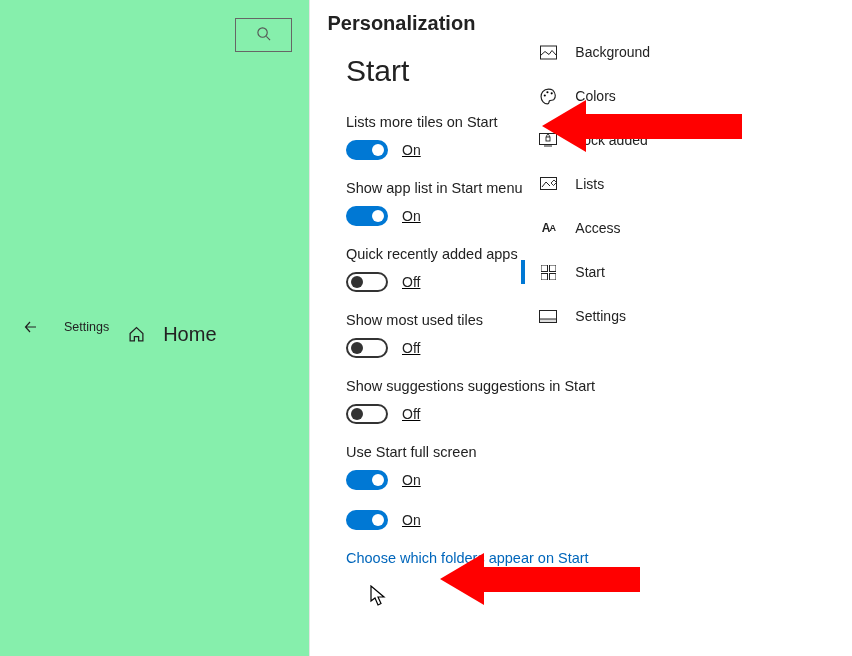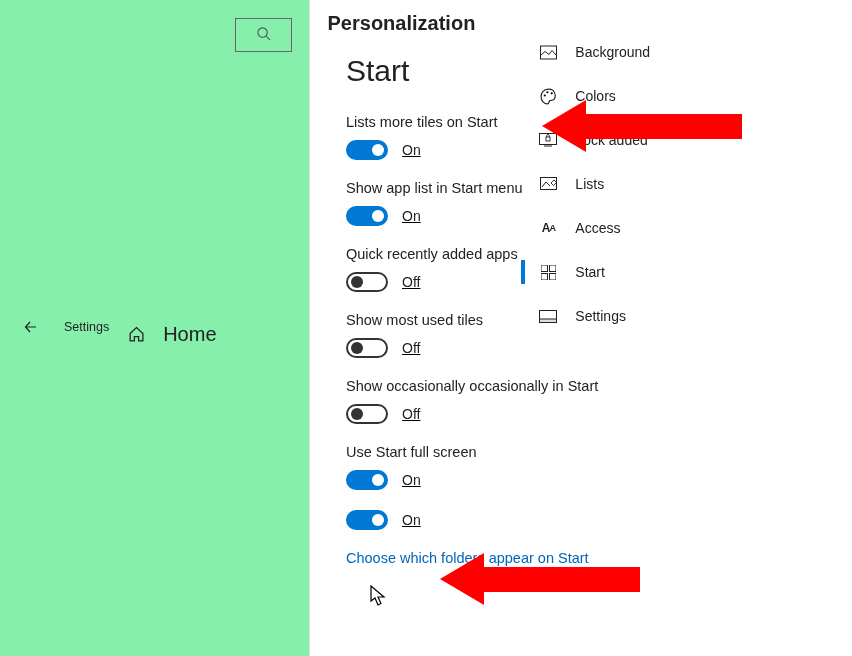--- a/index.html
+++ b/index.html
@@ -301,21 +301,21 @@
     <div class="setting-label">Show most used tiles</div>
     <div class="toggle-row">
       <div class="toggle off">
           <div class="knob"></div>
         </div>
       <span class="toggle-text">Off</span>
     </div>
   </div>
 
   <div class="setting-block">
-    <div class="setting-label">Show occasionally occasionally in Start</div>
+    <div class="setting-label">Show suggestions suggestions in Start</div>
     <div class="toggle-row">
       <div class="toggle off">
           <div class="knob"></div>
         </div>
       <span class="toggle-text">Off</span>
     </div>
   </div>
 
   <div class="setting-block">
     <div class="setting-label">Use Start full screen</div>

